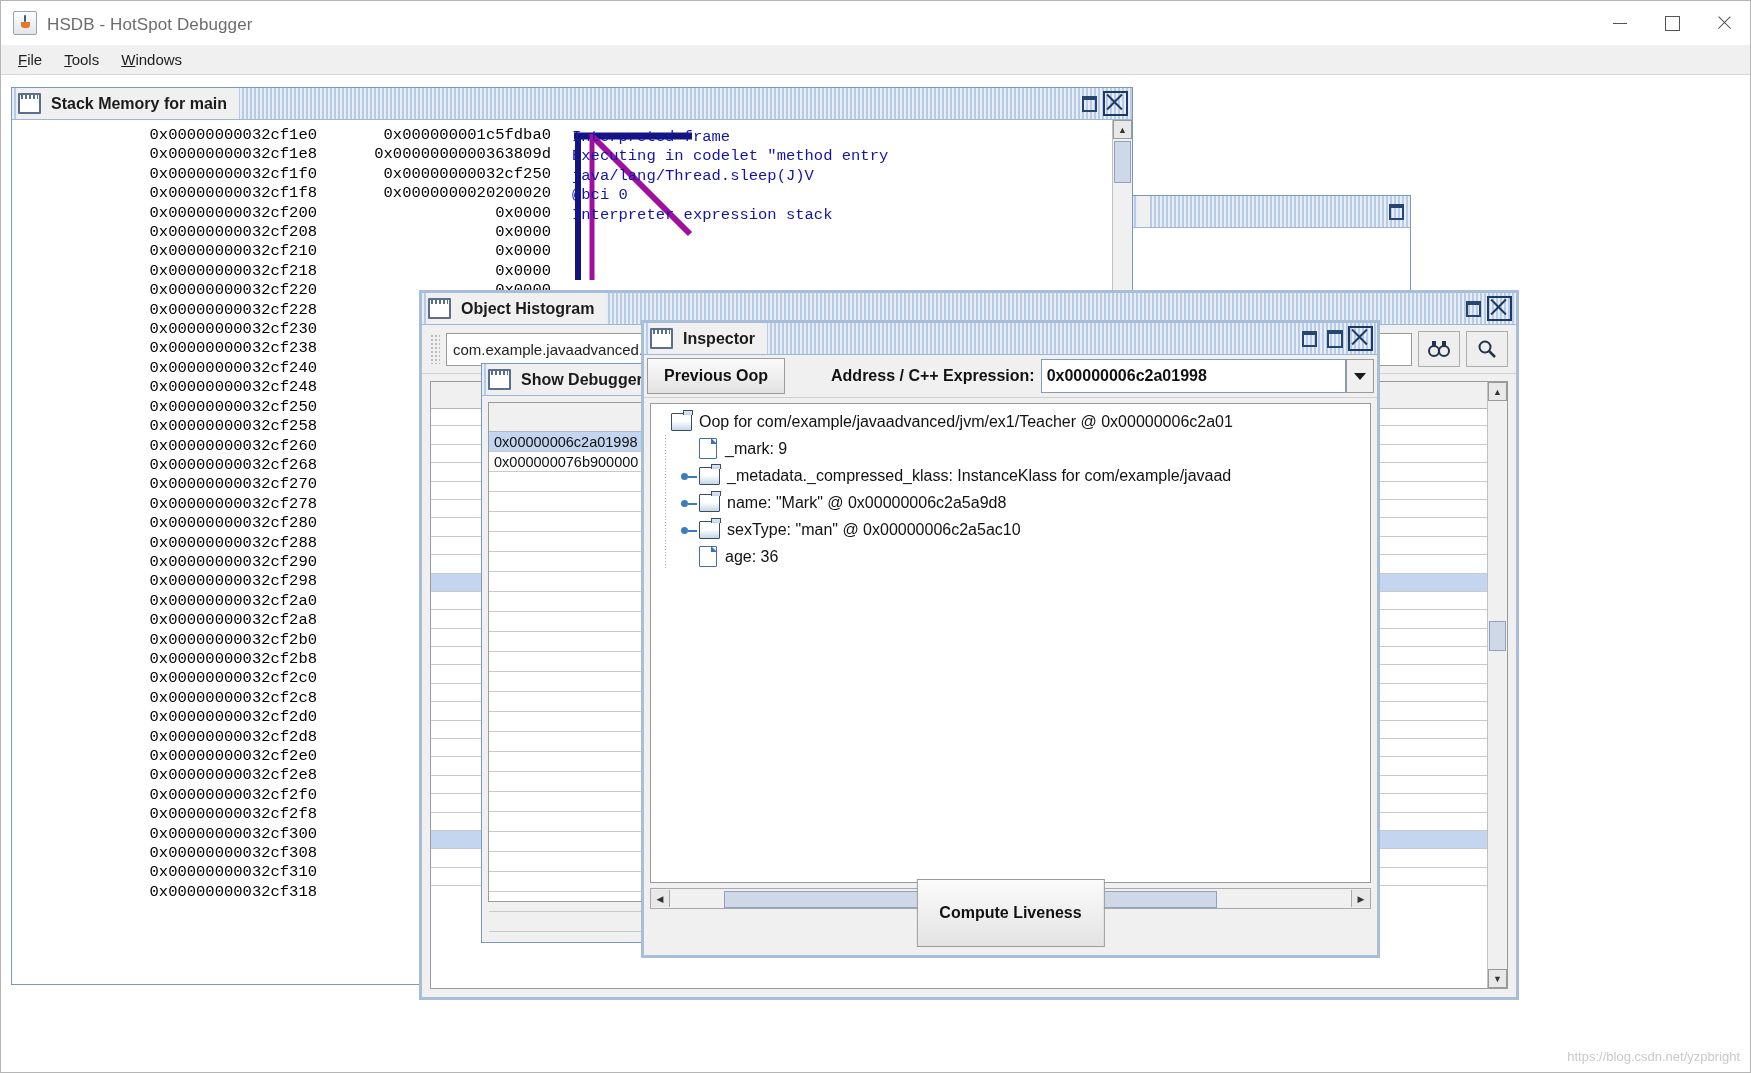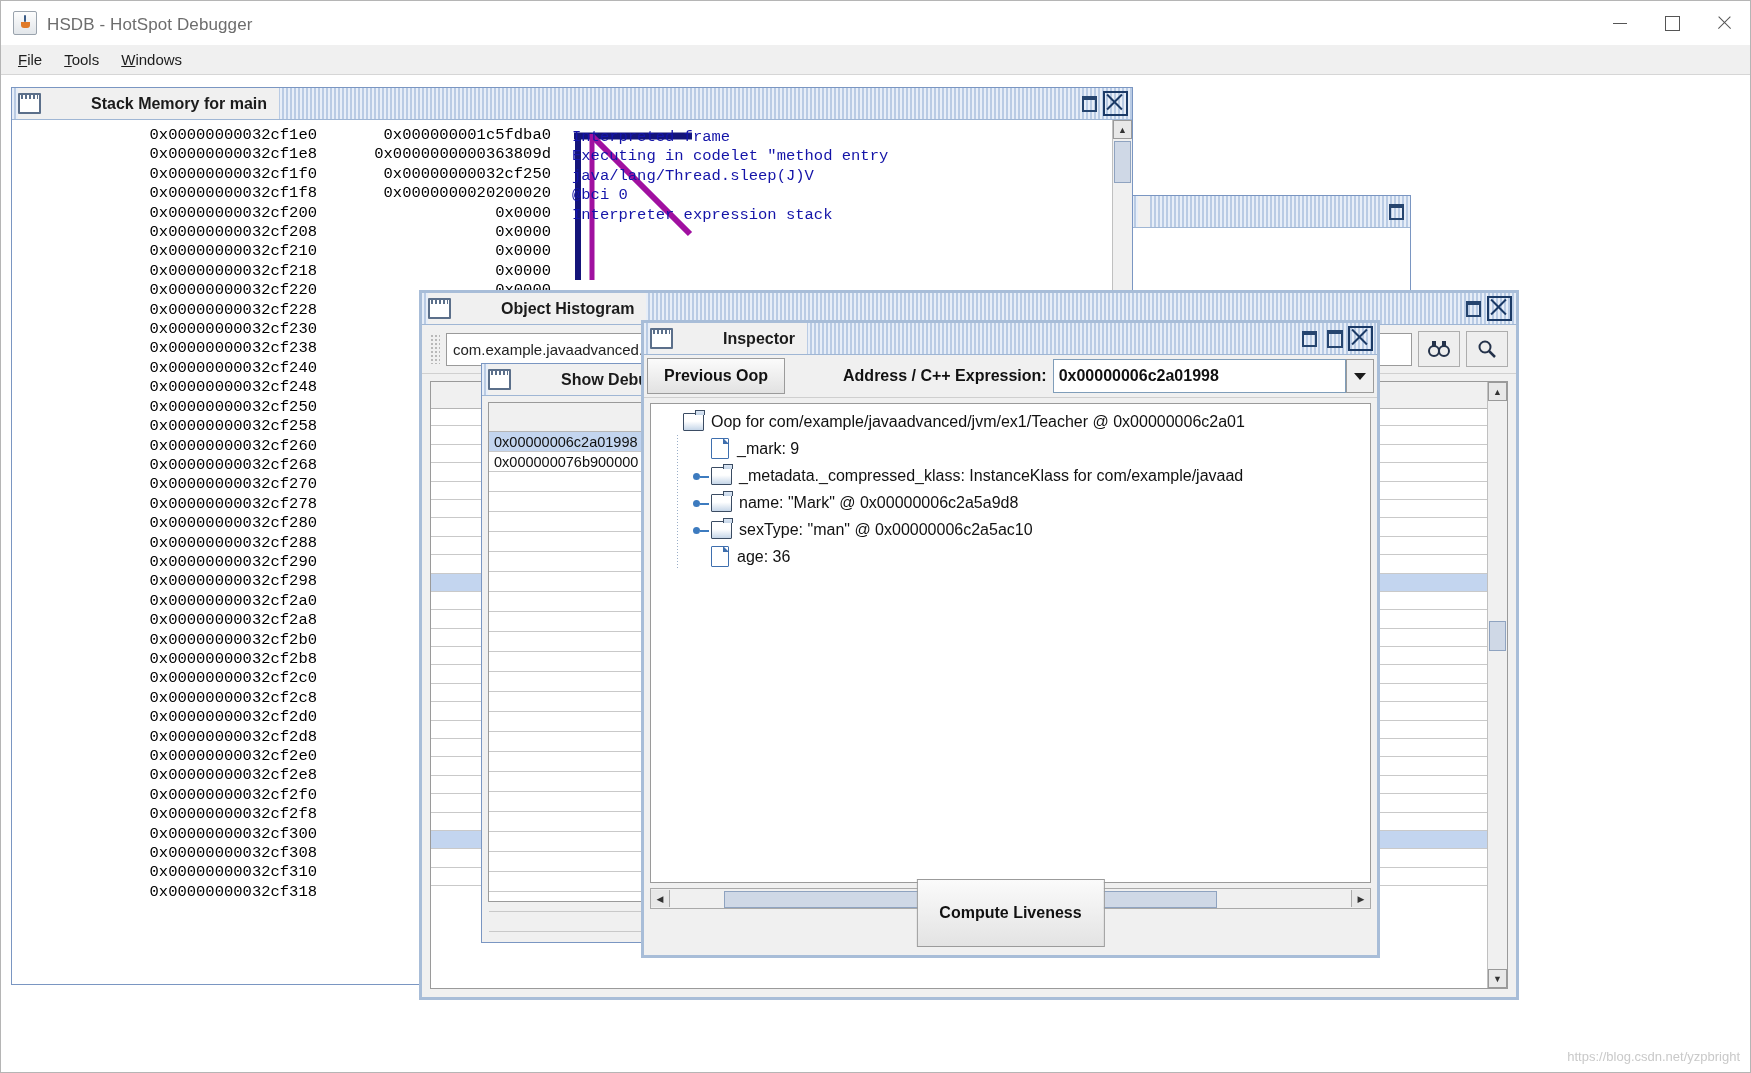--- a/index.html
+++ b/index.html
@@ -113,21 +113,20 @@
       #dde7f5;
     border-bottom: 1px solid #9fb6d4;
     padding-left: 6px;
     position: relative;
   }
   .if-title .tleft {
     display: flex; align-items: center;
     background: #f0f0f0;
     height: 100%;
     padding-right: 12px;
-    gap: 40px;
   }
   .if-icon {
     width: 19px; height: 17px;
     border: 2px solid #5b6f8a;
     background: #fff;
     border-radius: 1px; margin-right: 10px; flex: none;
     position: relative;
   }
   .if-icon:before {
     content:""; position:absolute; left:1px; top:0px; right:1px; height:4px;
@@ -234,21 +233,21 @@
   }
   .show-row.sel { background: #c3d5ef; }
 
   
   #inspector-win { left: 640px; top: 245px; width: 739px; height: 638px; }
   .insp-toolbar {
     height: 42px; background: #f0f0f0; display: flex; align-items: stretch;
     border-bottom: 1px solid #cfcfcf;
   }
   .prev-oop-btn {
-    margin: 3px 20px 3px 3px; padding: 0 16px;
+    margin: 3px 8px 3px 3px; padding: 0 16px;
     background: linear-gradient(180deg,#fbfbfb,#e2e2e2);
     border: 1px solid #9b9b9b;
     display: flex; align-items: center; justify-content: center;
     font-size: 16px; font-weight: bold; color: #111; text-align: right;
   }
   .addr-label {
     display: flex; align-items: center; font-size: 16px; font-weight: bold; color: #111;
     padding: 0 6px 0 4px; white-space: nowrap; margin-left: 34px;
   }
   .addr-input {
@@ -259,21 +258,21 @@
   .addr-drop {
     width: 26px; margin: 4px 3px 4px 0; background: #f0f0f0; border: 1px solid #9b9b9b;
     display: flex; align-items: center; justify-content: center;
   }
   .caret-dn { width: 0; height: 0; border-left: 6px solid transparent; border-right: 6px solid transparent; border-top: 7px solid #1b1b1b; }
 
   .insp-tree {
     position: absolute; left: 6px; top: 48px; right: 6px; bottom: 72px;
     background: #ffffff; border: 1px solid #9a9a9a; overflow: hidden;
   }
-  .tree-rows { padding: 4px 0 0 0; position: relative; margin-left: 12px; }
+  .tree-rows { padding: 4px 0 0 0; position: relative; }
   .trow {
     display: flex; align-items: center; height: 27px;
     font-size: 16px; color: #111; white-space: nowrap;
   }
   .tindent { width: 28px; flex: none; position: relative; height: 27px; }
   .tindent.line:before {
     content:""; position:absolute; left: 14px; top: 0; bottom: 0; width: 1px;
     background: repeating-linear-gradient(180deg,#9aaec8 0 1px, transparent 1px 3px);
   }
   .thandle {

